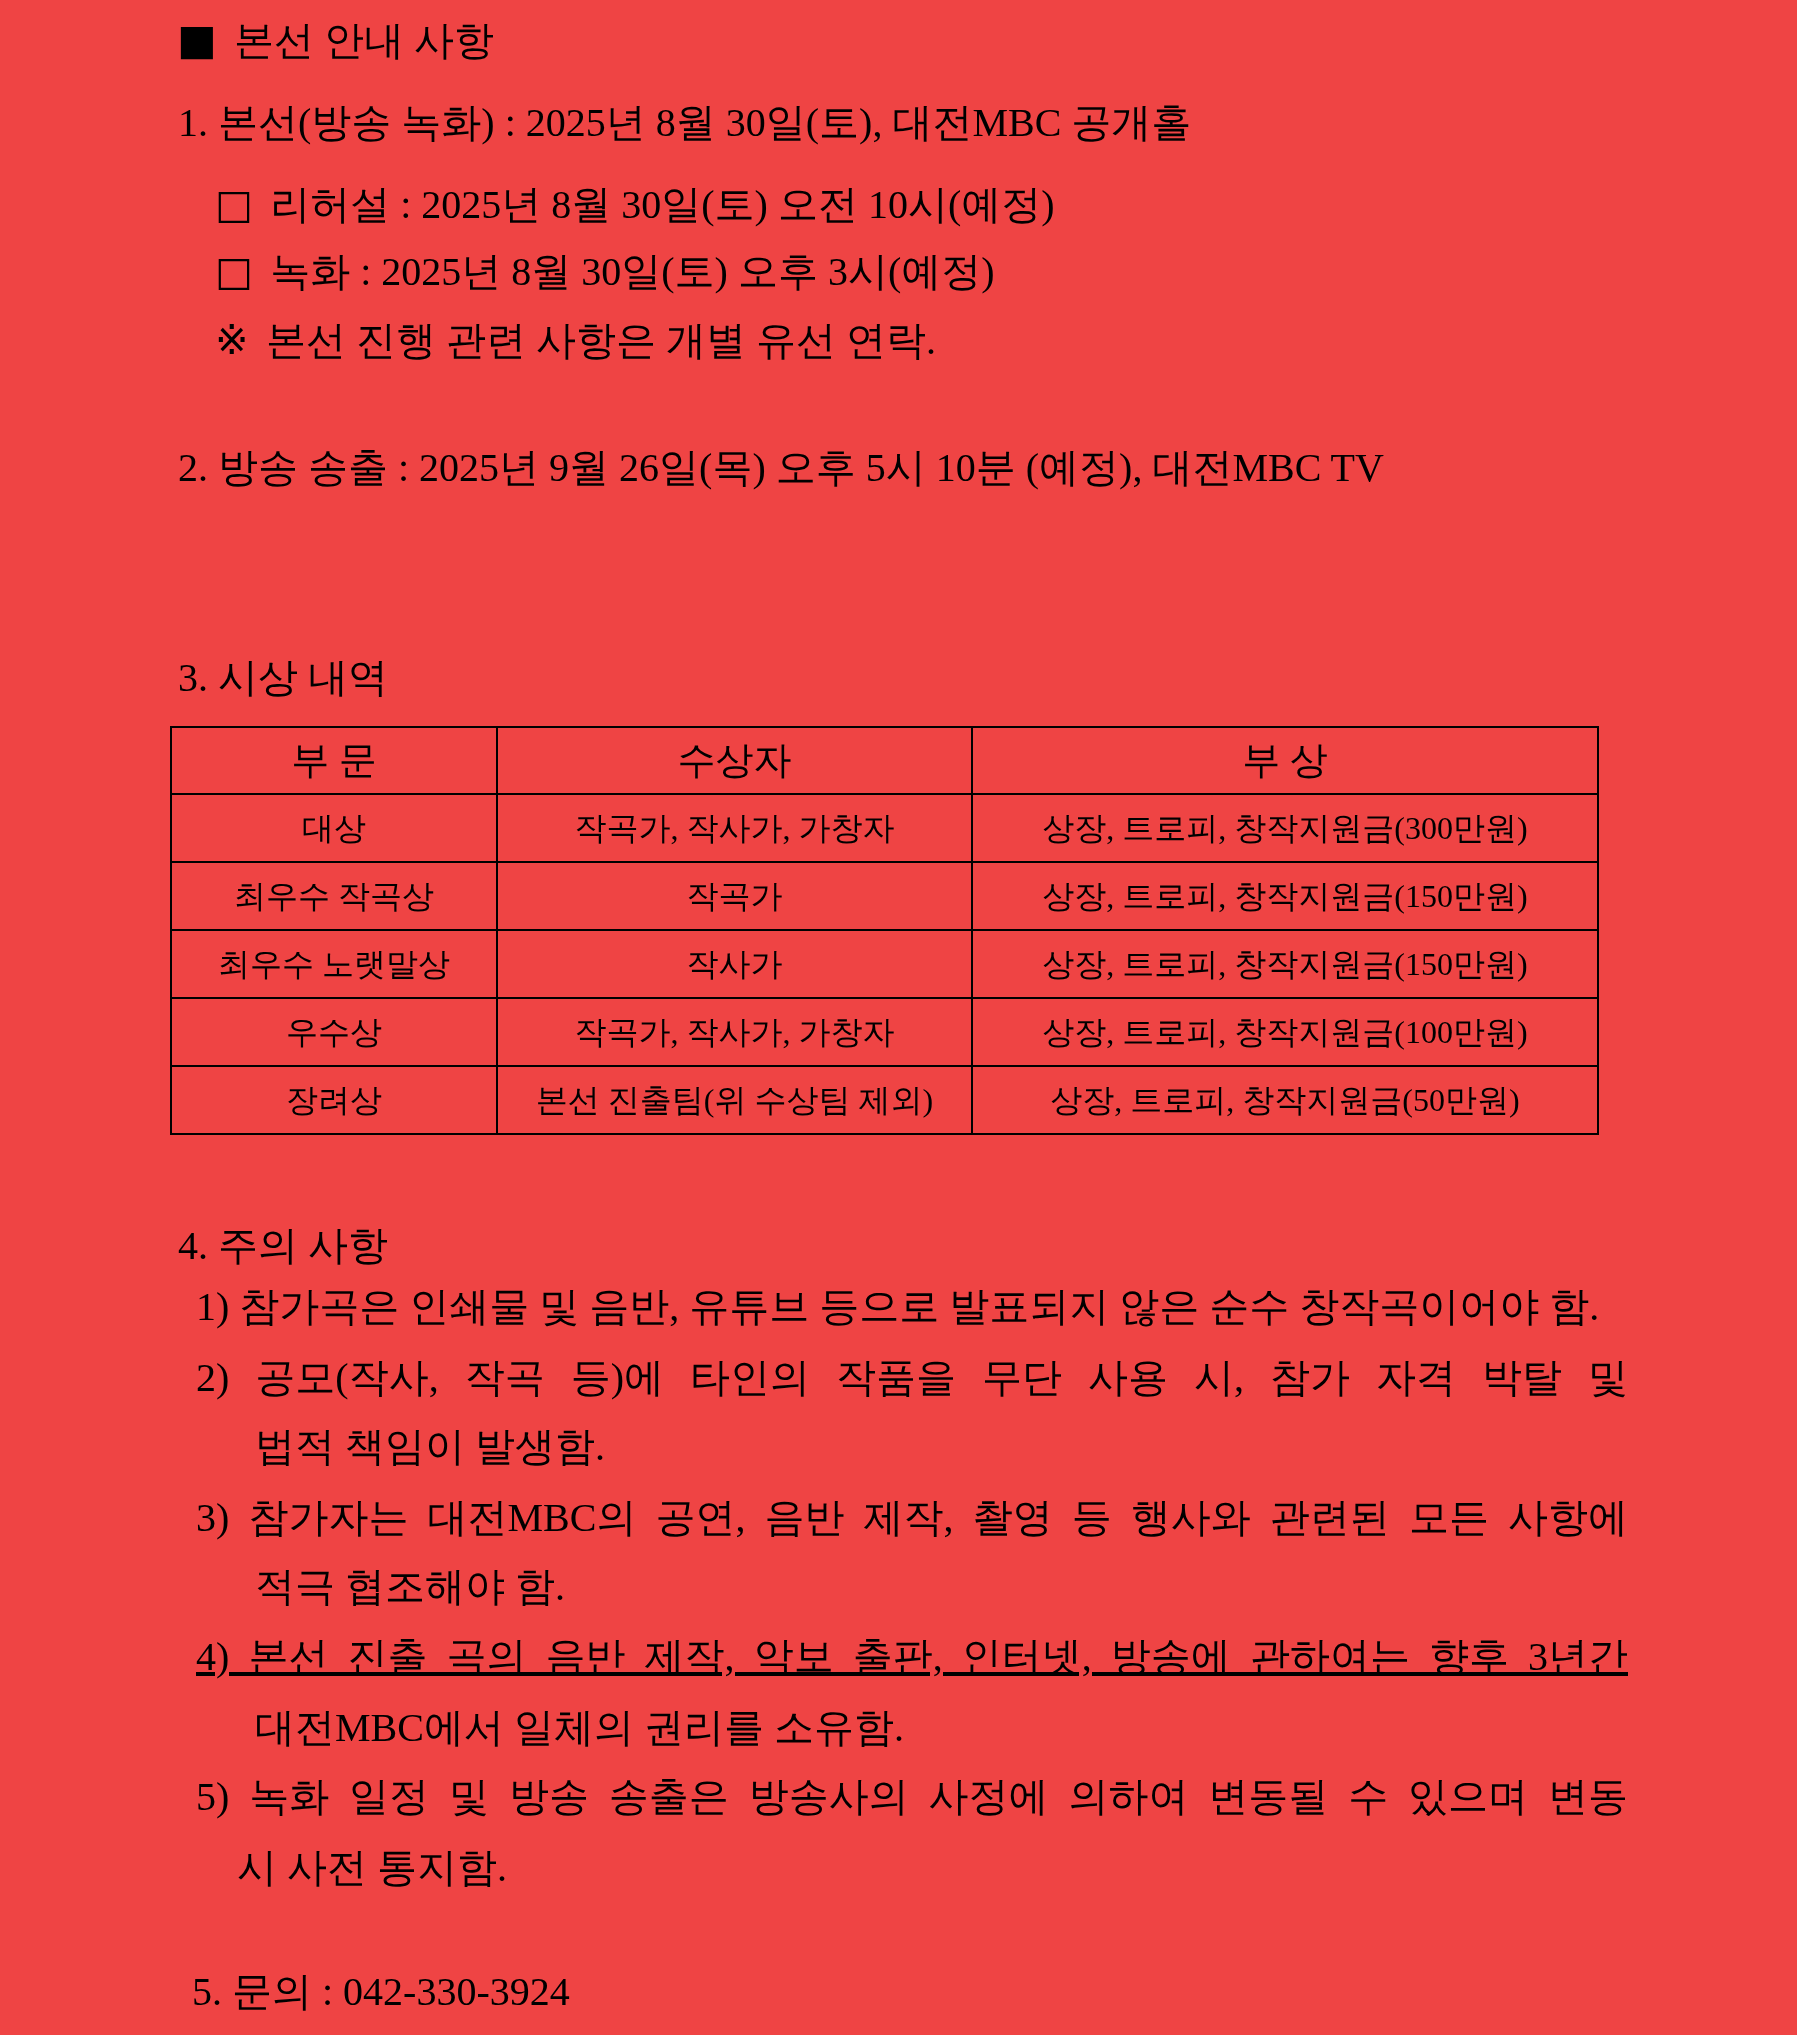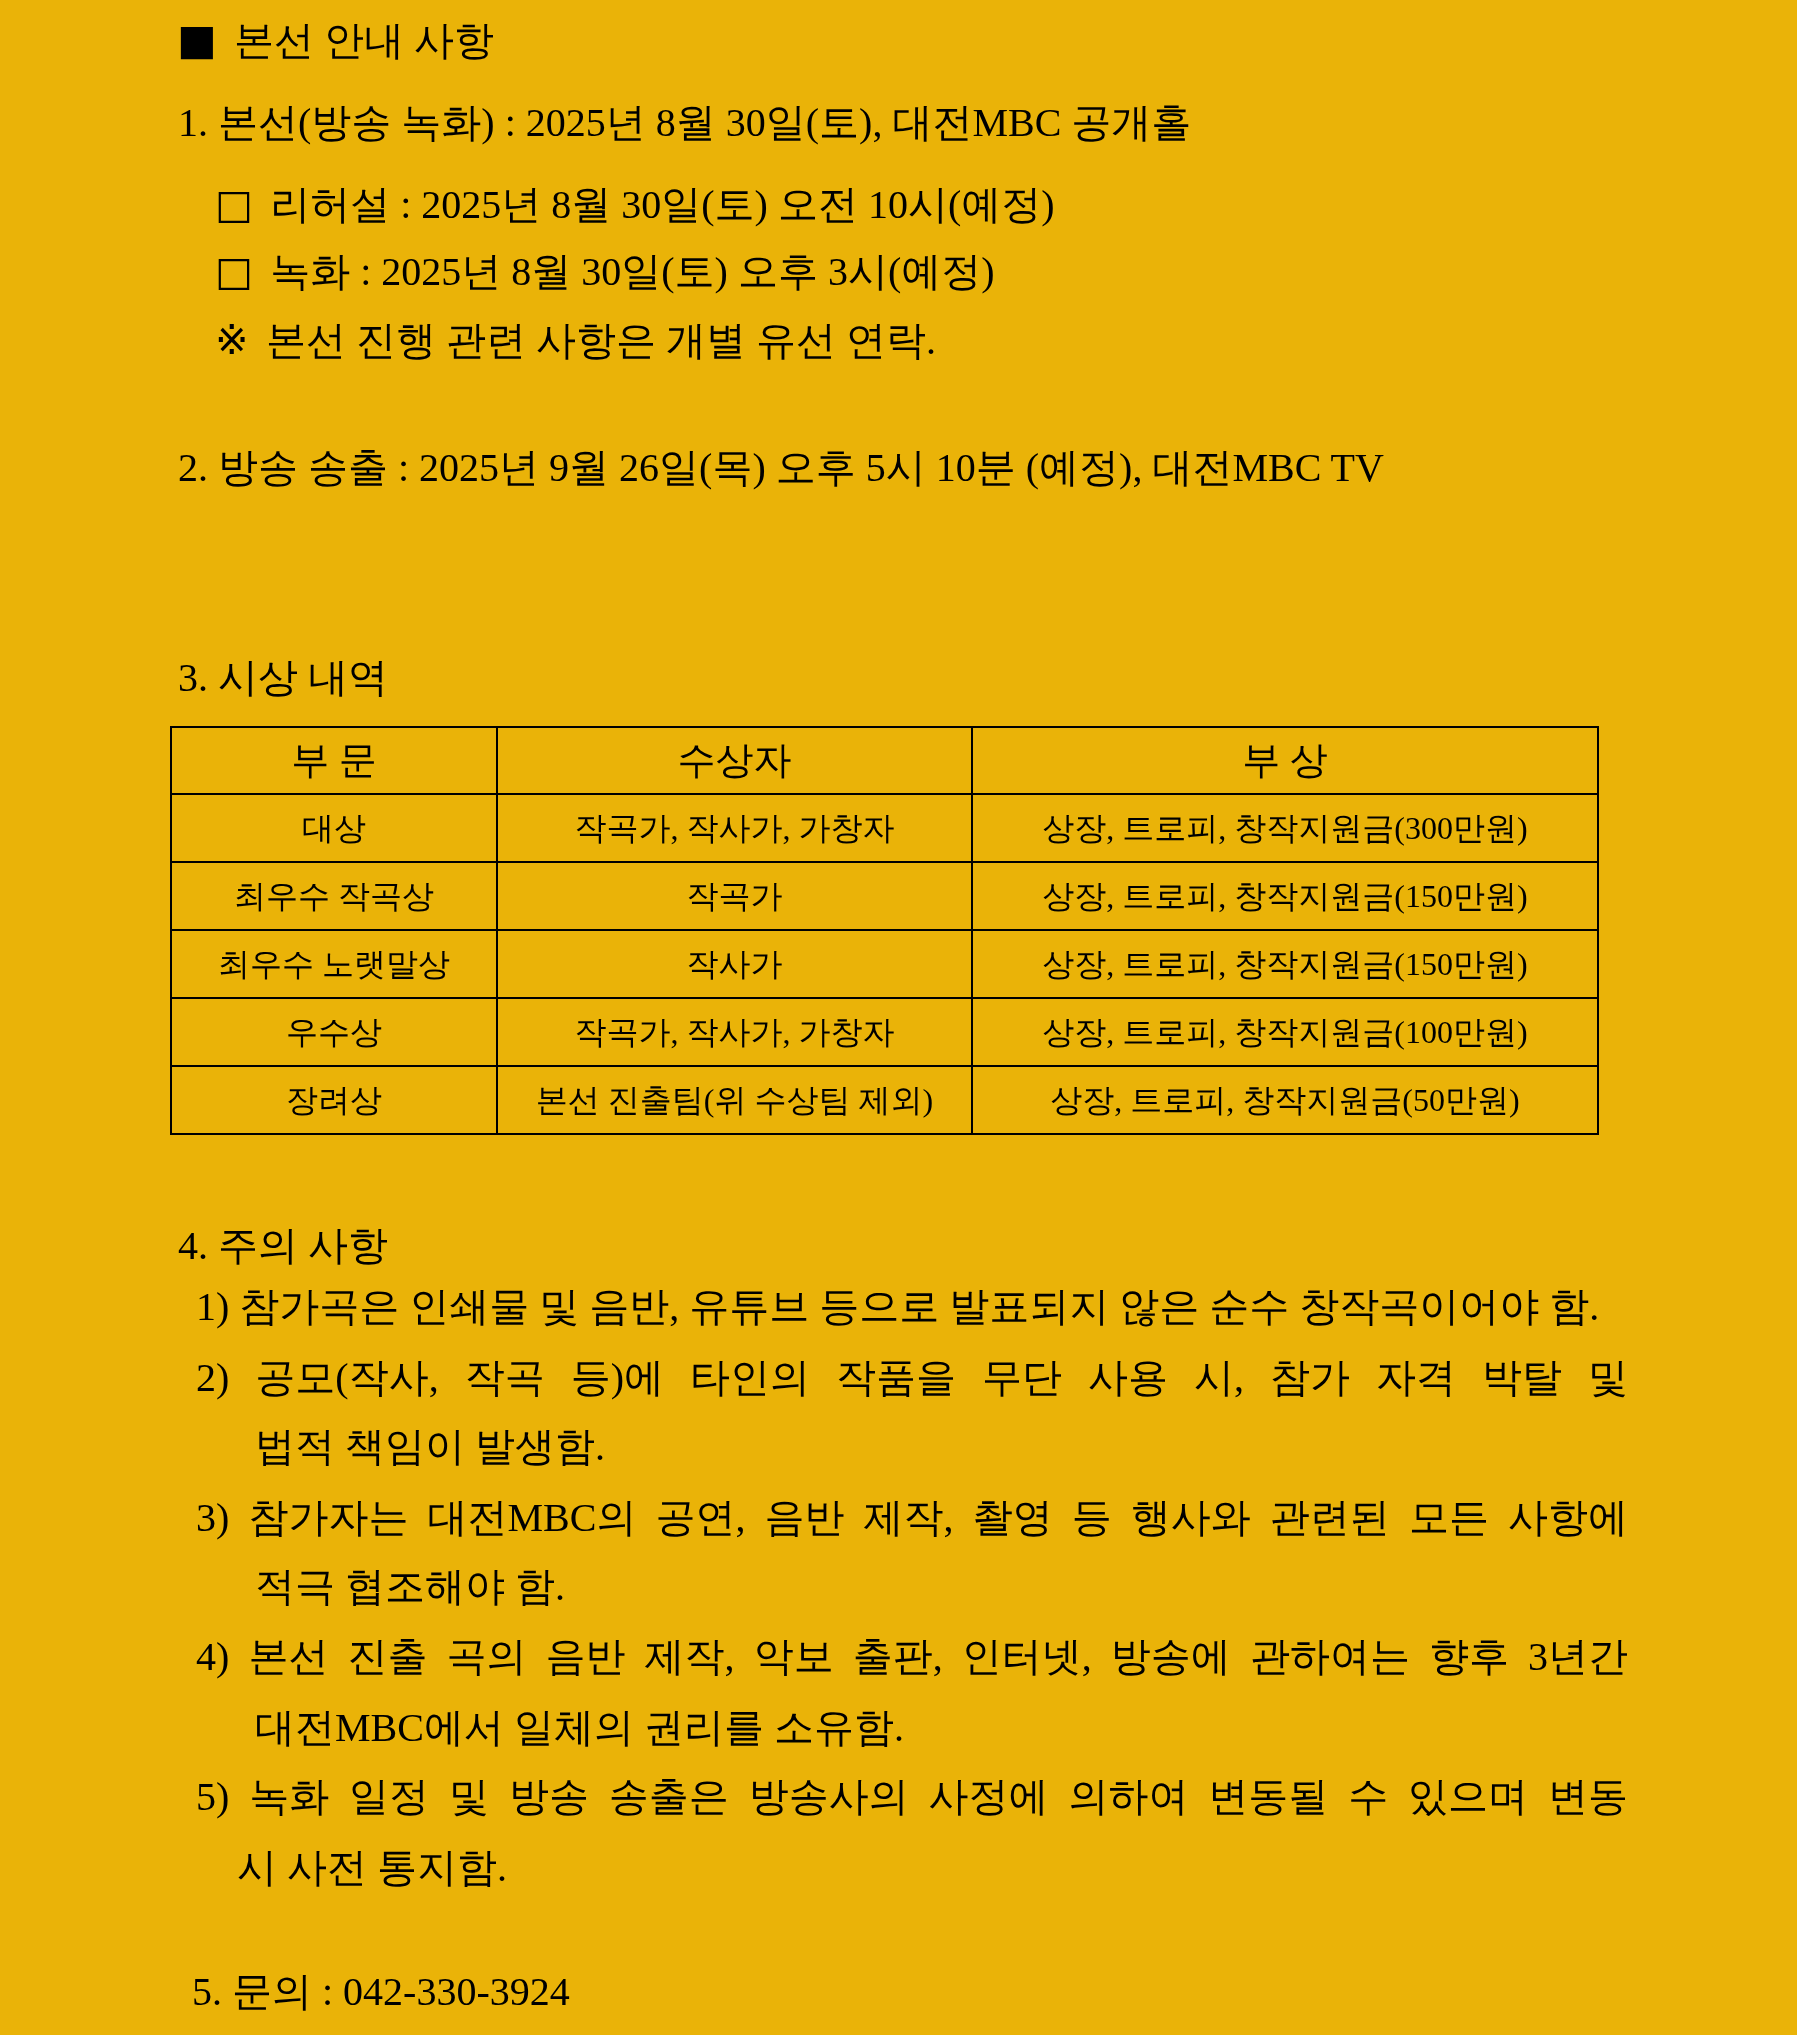--- a/index.html
+++ b/index.html
@@ -4,21 +4,21 @@
 <style>
   html, body {
     margin: 0;
     padding: 0;
     background: #ffffff;
   }
   .page {
     position: relative;
     width: 1798px;
     height: 2035px;
-    background: #eab308;
+    background: #ef4444;
     color: #000000;
     font-family: "Liberation Serif", "DejaVu Serif", serif;
     font-size: 40px;
     line-height: 45px;
   }
   .line {
     position: absolute;
     white-space: nowrap;
   }
   .justify {
@@ -133,21 +133,21 @@
   <div class="line" style="top:1223px; left:178px;">4. 주의 사항</div>
 
   <div class="line" style="top:1284px; left:196px;">1) 참가곡은 인쇄물 및 음반, 유튜브 등으로 발표되지 않은 순수 창작곡이어야 함.</div>
 
   <div class="line justify" style="top:1355px; left:196px;">2) 공모(작사, 작곡 등)에 타인의 작품을 무단 사용 시, 참가 자격 박탈 및</div>
   <div class="line" style="top:1424px; left:255px;">법적 책임이 발생함.</div>
 
   <div class="line justify" style="top:1495px; left:196px;">3) 참가자는 대전MBC의 공연, 음반 제작, 촬영 등 행사와 관련된 모든 사항에</div>
   <div class="line" style="top:1564px; left:255px;">적극 협조해야 함.</div>
 
-  <div class="line justify" style="top:1634px; left:196px;">4) 본선 진출 곡의 음반 제작, 악보 출판, 인터넷, 방송에 관하여는 향후 3년간</div>
+  <div class="line justify" style="top:1634px; left:196px;text-decoration:underline;">4) 본선 진출 곡의 음반 제작, 악보 출판, 인터넷, 방송에 관하여는 향후 3년간</div>
   <div class="line" style="top:1705px; left:255px;">대전MBC에서 일체의 권리를 소유함.</div>
 
   <div class="line justify" style="top:1774px; left:196px;">5) 녹화 일정 및 방송 송출은 방송사의 사정에 의하여 변동될 수 있으며 변동</div>
   <div class="line" style="top:1845px; left:237px;">시 사전 통지함.</div>
 
   <div class="line" style="top:1969px; left:192px;">5. 문의 : 042-330-3924</div>
 
 </div>
 
 

